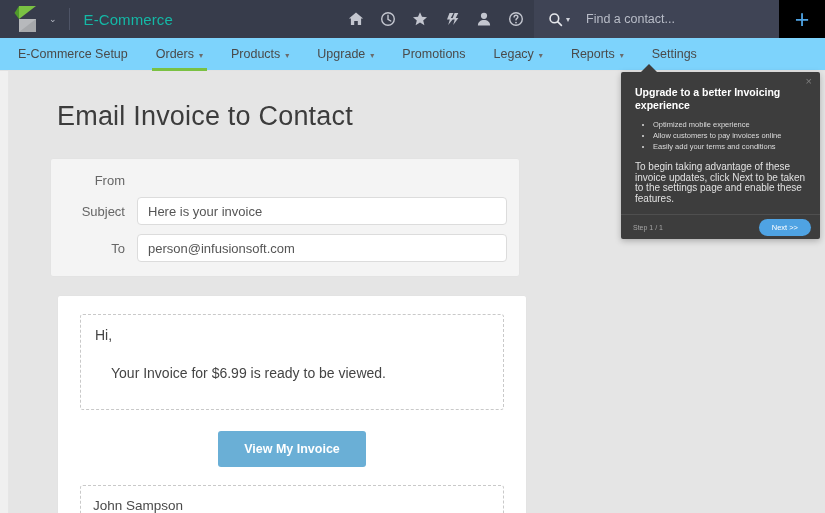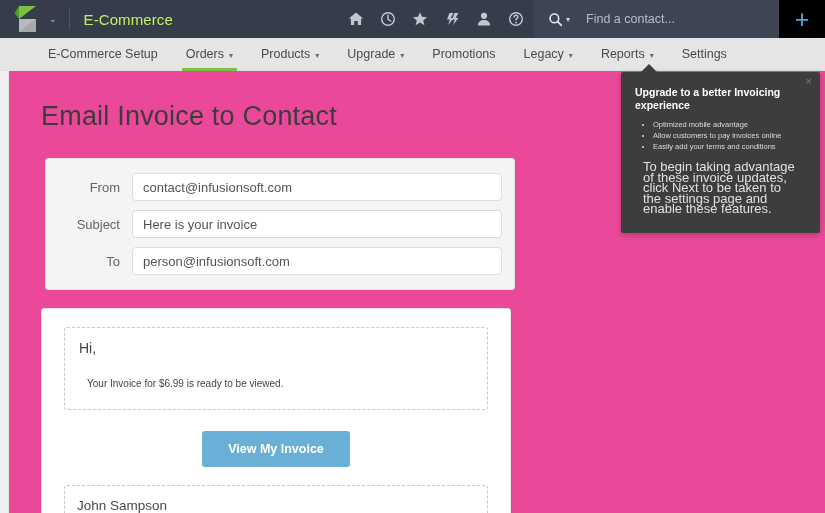--- a/index.html
+++ b/index.html
@@ -46,21 +46,21 @@
     font-size: 9px;
     line-height: 1;
   }
   .logo-divider {
     width: 1px;
     height: 22px;
     background: #4e5466;
     margin: 0 14px 0 12px;
   }
   .app-title {
-    color: #bef264;
+    color: #14b8a6;
     font-size: 15px;
     letter-spacing: 0.1px;
   }
   .topbar-icons {
     display: flex;
     align-items: center;
     gap: 15px;
     margin-left: auto;
     padding-right: 10px;
   }
@@ -117,25 +117,25 @@
     color: #4fa3e3;
     font-size: 25px;
     line-height: 1;
     font-weight: 300;
   }
 
   
   .navbar {
     position: relative;
     height: 32px;
-    background: #e5e5e5;
+    background: #7dd3fc;
     border-bottom: 1px solid #e2e2e2;
     display: flex;
     align-items: stretch;
-    padding-left: 34px;
+    padding-left: 4px;
     z-index: 4;
   }
   .nav-item {
     display: flex;
     align-items: center;
     gap: 5px;
     padding: 0 14px;
     font-size: 12.5px;
     color: #4a4a4a;
     cursor: pointer;
@@ -155,22 +155,23 @@
     font-size: 8px;
     color: #6b6b6b;
     position: relative;
     top: 1px;
   }
 
   
   .body-area {
     position: relative;
     height: 443px;
-    background: #ec4899;
-    display: flex;
+    background: #e5e5e5;
+    display: flex;
+    gap: 16px;
   }
   .left-rail {
     width: 8px;
     background: #f0f0f0;
     border-right: 1px solid #e6e6e6;
     flex: 0 0 auto;
   }
   .content {
     flex: 1 1 auto;
     position: relative;
@@ -180,21 +181,21 @@
     font-size: 27px;
     color: #3c3c3c;
     font-weight: normal;
     margin: 30px 0 0 8px;
     letter-spacing: 0.2px;
   }
 
   
   .form-panel {
     margin-top: 26px;
-    margin-left: 12px;
+    margin-left: 1px;
     width: 470px;
     background: #f4f4f4;
     border: 1px solid #e3e3e3;
     border-radius: 3px;
     padding: 14px 12px 14px 0;
     box-sizing: border-box;
   }
   .form-row {
     display: flex;
     align-items: center;
@@ -239,23 +240,23 @@
     border-radius: 3px;
     padding: 12px 14px;
     box-sizing: border-box;
   }
   .email-greeting {
     font-size: 14px;
     color: #444444;
     margin: 0 0 22px 0;
   }
   .email-line {
-    font-size: 10px;
+    font-size: 14px;
     color: #444444;
-    margin: 8px;
+    margin: 16px;
   }
   .cta-wrap {
     display: flex;
     justify-content: center;
     margin: 21px 0 18px 0;
   }
   .cta-button {
     background: #6aafd6;
     color: #ffffff;
     font-size: 12.5px;
@@ -325,24 +326,24 @@
     margin: 0 0 10px 0;
     padding-left: 18px;
   }
   .coachmark-list li {
     font-size: 7.5px;
     line-height: 10px;
     color: #dcdcdc;
     margin-bottom: 1px;
   }
   .coachmark-body {
-    font-size: 13px;
+    font-size: 10px;
     line-height: 10.5px;
     color: #e0e0e0;
-    margin: 8px;
+    margin: 0;
   }
   .coachmark-footer {
     border-top: 1px solid #4f4f4f;
     height: 24px;
     display: flex;
     align-items: center;
     justify-content: space-between;
     padding: 0 9px 0 12px;
   }
   .coachmark-step {
@@ -470,21 +471,20 @@
   <div class="body-area">
     <div class="left-rail"></div>
 
     <div class="content">
 
       <h1 class="page-title">Email Invoice to Contact</h1>
 
       <div class="form-panel">
         <div class="form-row">
           <div class="form-label">From</div>
-          <input class="form-input" type="text" value="contact@infusionsoft.com" style="">
         </div>
         <div class="form-row">
           <div class="form-label">Subject</div>
           <input class="form-input" type="text" value="Here is your invoice" style="">
         </div>
         <div class="form-row">
           <div class="form-label">To</div>
           <input class="form-input" type="text" value="person@infusionsoft.com" style="">
         </div>
       </div>
@@ -509,21 +509,25 @@
       </div>
     </div>
   </div>
 
   <div class="coachmark">
     <span class="coachmark-arrow"></span>
     <span class="coachmark-close">×</span>
     <div class="coachmark-inner">
       <p class="coachmark-title">Upgrade to a better Invoicing experience</p>
       <ul class="coachmark-list">
-        <li>Optimized mobile advantage</li>
+        <li>Optimized mobile experience</li>
         <li>Allow customers to pay invoices online</li>
         <li>Easily add your terms and conditions</li>
       </ul>
       <p class="coachmark-body">To begin taking advantage of these invoice updates, click Next to be taken to the settings page and enable these features.</p>
     </div>
+    <div class="coachmark-footer">
+      <span class="coachmark-step">Step 1 / 1</span>
+      <button class="coachmark-next">Next &gt;&gt;</button>
+    </div>
   </div>
 
 </div>
 
 </body></html>

